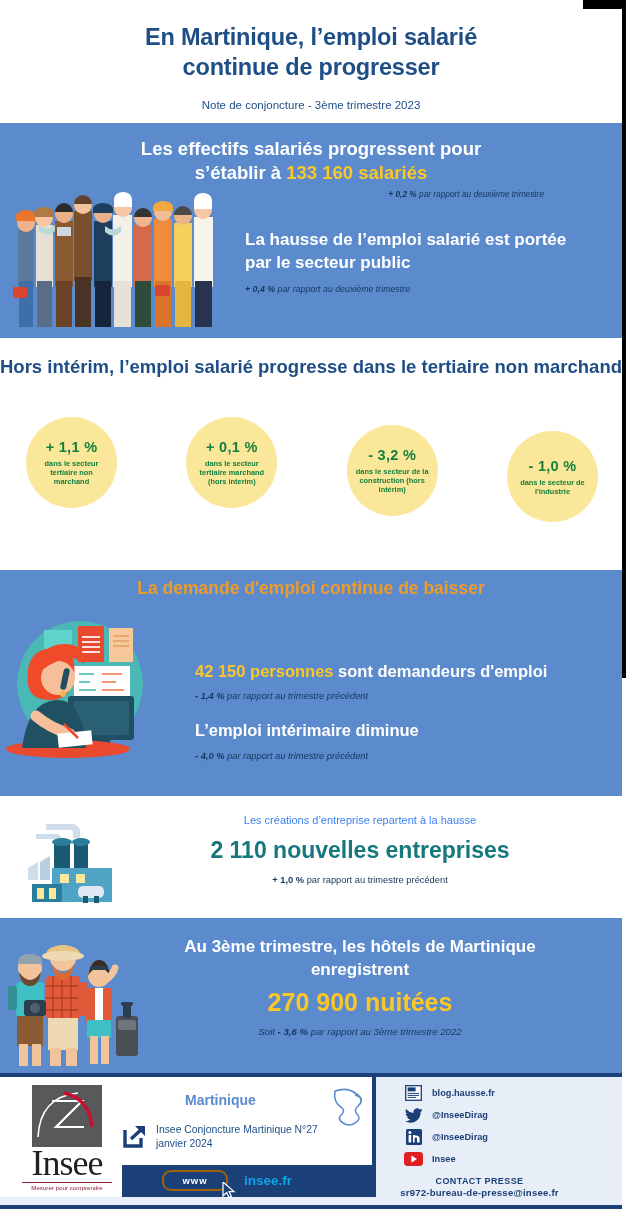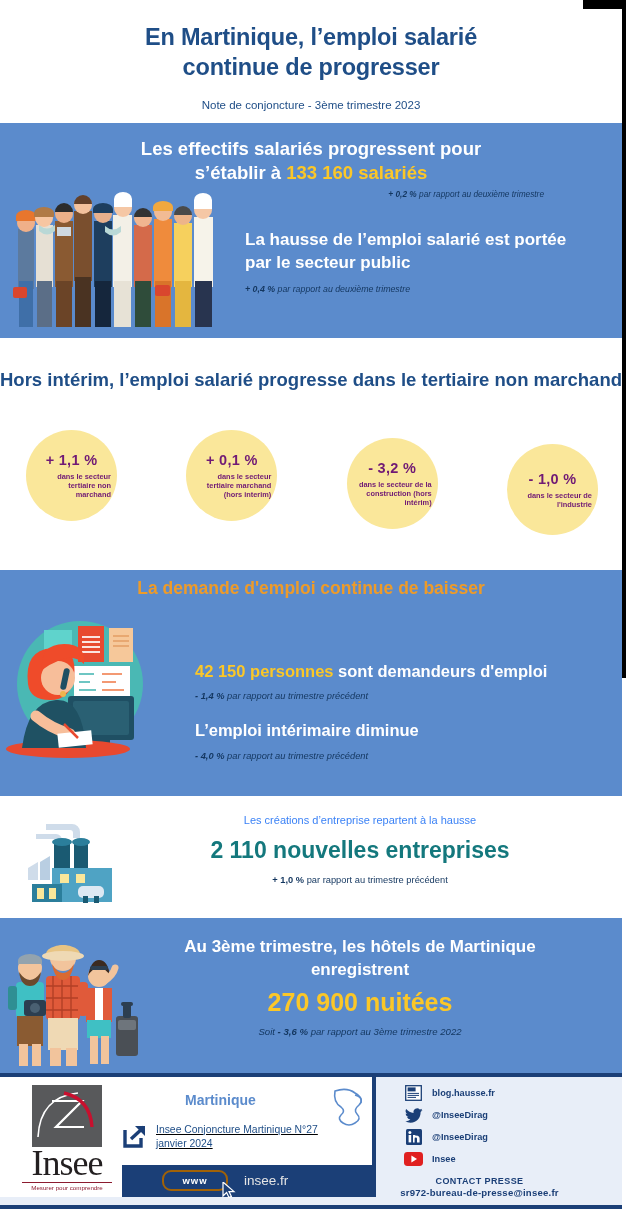--- a/index.html
+++ b/index.html
@@ -50,31 +50,31 @@
   }
   #sec-employment .sub-block .note2{
     margin-top:9px;font-size:8.8px;color:#13365f;font-style:italic;
   }
   
   #people-illustration{position:absolute;left:10px;top:62px;width:215px;height:148px;}
 
   
   #sec-sectors{height:232px;}
   #sec-sectors h2{
-    margin:0;padding-top:30px;text-align:center;color:#1f4e87;font-size:18.5px;
+    margin:0;padding-top:17px;text-align:center;color:#1f4e87;font-size:18.5px;
     font-weight:bold;line-height:1.33;
   }
   .circle-row{
     display:flex;justify-content:space-between;align-items:center;
     padding:38px 24px 0 26px;
   }
   .circle{
     width:91px;height:91px;border-radius:50%;background:#fae79a;
     display:flex;flex-direction:column;align-items:center;justify-content:center;
-    text-align:right;color:#701a75;
+    text-align:center;color:#15803d;
   }
   .circle .pct{font-size:14.5px;font-weight:bold;letter-spacing:.3px;}
   .circle .lbl{font-size:7.4px;font-weight:bold;line-height:1.22;margin-top:4px;padding:0 6px;}
   .circle.c3{transform:translateY(8px);} 
   .circle.c4{transform:translateY(14px);} 
 
   
   #sec-demand{height:226px;}
   #sec-demand h2{
     margin:0;padding-top:8px;text-align:center;color:#ed9b2a;font-size:17.5px;
@@ -117,31 +117,31 @@
   #insee-logo .sq{width:70px;height:62px;background:#58595b;margin-left:10px;position:relative;overflow:hidden;}
   #insee-logo .word{
     font-family:"Liberation Serif","DejaVu Serif",serif;font-size:36px;color:#231f20;
     line-height:1;margin-top:-2px;letter-spacing:-1px;text-align:center;
   }
   #insee-logo .tag{font-size:6.2px;color:#8c1b2f;text-align:center;margin-top:1px;
                    border-top:1px solid #8c1b2f;padding-top:1px;}
   #footer-left .region{
     position:absolute;left:185px;top:15px;color:#5b8bcc;font-size:14px;font-weight:bold;
   }
-  #footer-left .pubrow{position:absolute;left:122px;top:46px;display:flex;align-items:flex-start;text-decoration:underline;}
+  #footer-left .pubrow{position:absolute;left:122px;top:46px;display:flex;align-items:flex-start;}
   #footer-left .pubrow .txt{color:#1f4e87;font-size:10.4px;line-height:1.35;margin-left:8px;}
   #martinique-map{position:absolute;left:325px;top:8px;width:44px;height:48px;}
   #www-bar{position:absolute;left:122px;top:88px;width:250px;height:32px;background:#1b3f77;
            display:flex;align-items:center;}
   #www-bar .pill{
     margin-left:40px;width:62px;height:17px;border:2px solid #a16207;border-radius:9px;
     display:flex;align-items:center;justify-content:center;color:#ffffff;font-size:9.5px;
     font-weight:bold;letter-spacing:1px;position:relative;
   }
-  #www-bar .site{color:#e5e5e5;font-size:13.5px;font-weight:normal;margin-left:16px;}
+  #www-bar .site{color:#0ea5e9;font-size:13.5px;font-weight:bold;margin-left:16px;}
   #footer-right{position:absolute;left:376px;top:0;width:207px;height:120px;}
   .social-row{display:flex;align-items:center;margin:0 0 5px 28px;}
   .social-row .ic{width:19px;height:17px;display:flex;align-items:center;justify-content:center;}
   .social-row .lbl{color:#1b3f77;font-size:9.2px;font-weight:bold;margin-left:9px;}
   #contact{margin-top:8px;text-align:center;}
   #contact .c1{color:#1b3f77;font-size:9px;font-weight:bold;letter-spacing:.4px;}
   #contact .c2{color:#1b3f77;font-size:9.6px;font-weight:bold;letter-spacing:.2px;margin-top:1px;}
 </style>
 </head>
 <body>

